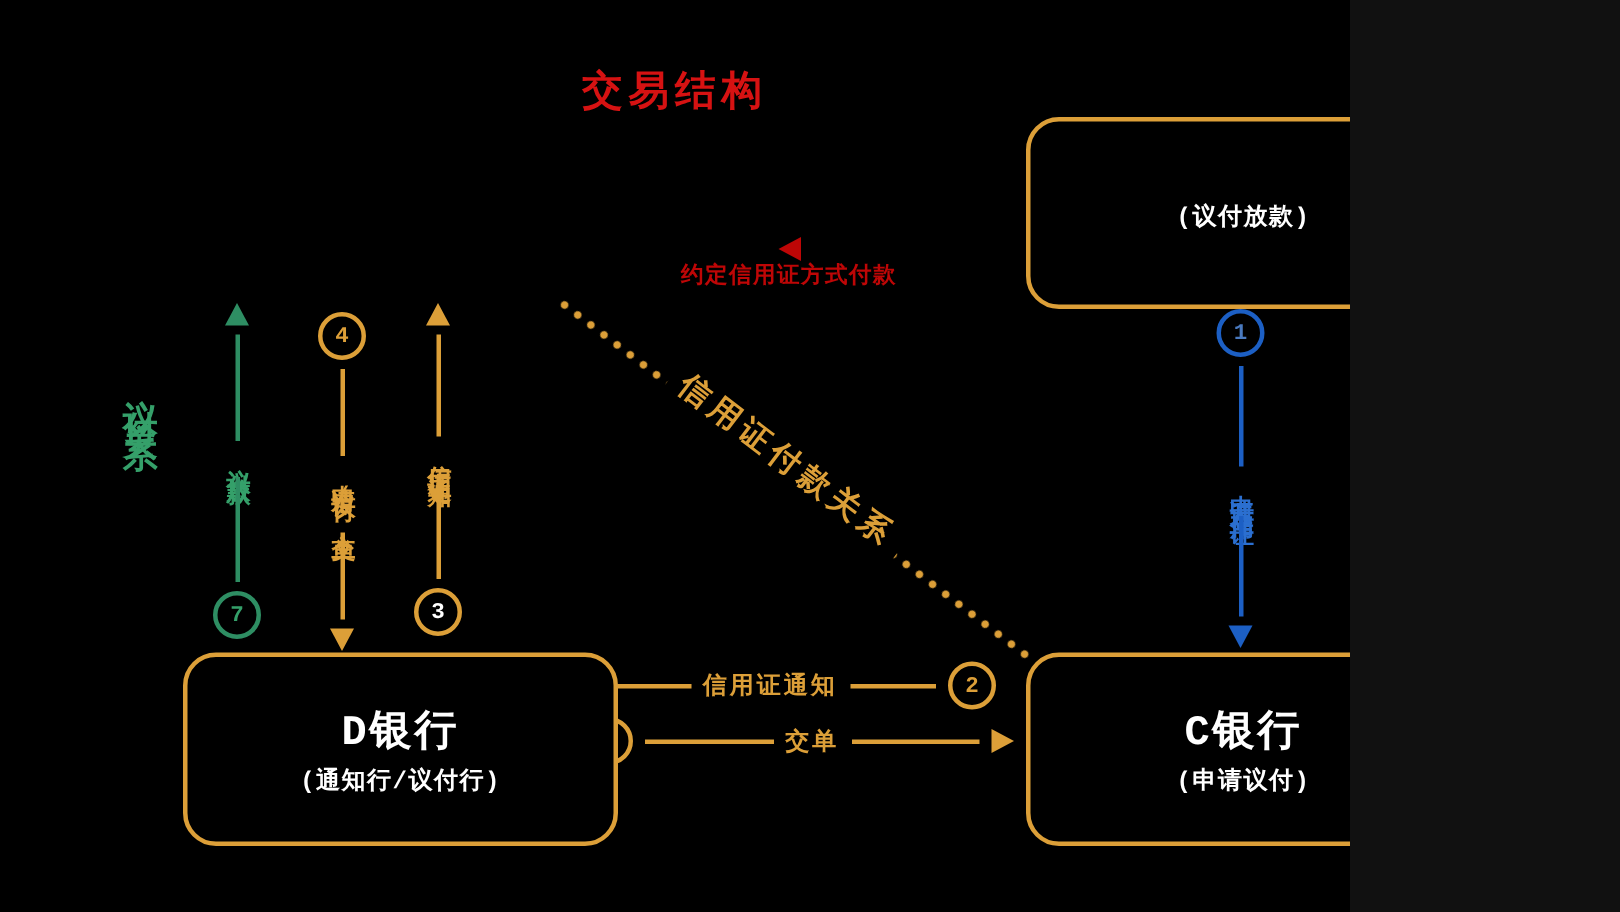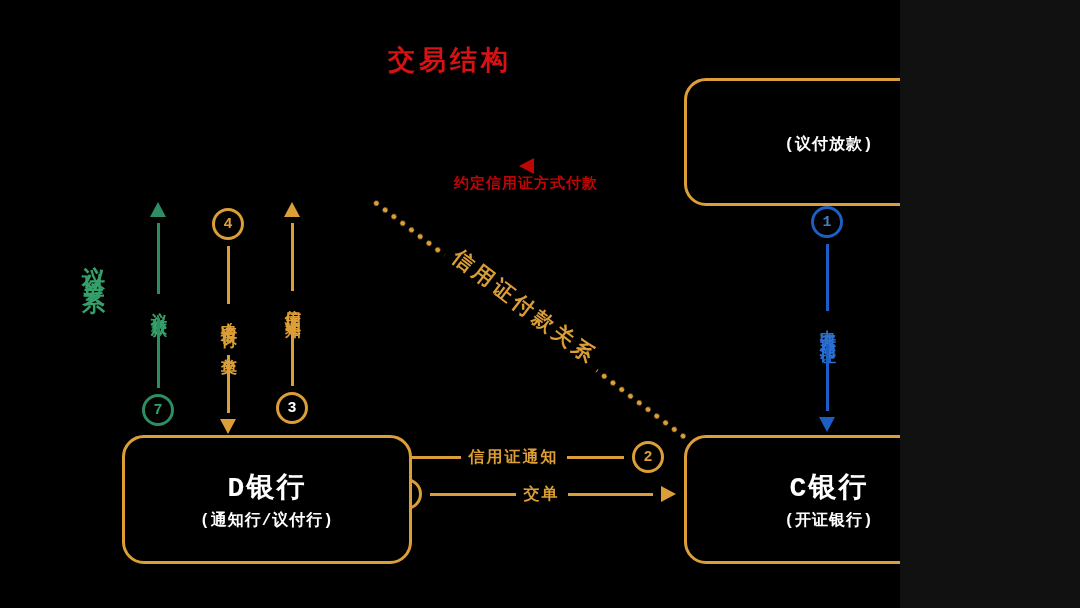--- a/index.html
+++ b/index.html
@@ -80,21 +80,21 @@
 
   <div class="box box-b">
     <div class="box-sub">(议付放款)</div>
   </div>
   <div class="box box-d">
     <div class="box-name">D银行</div>
     <div class="box-sub">(通知行/议付行)</div>
   </div>
   <div class="box box-c">
     <div class="box-name">C银行</div>
-    <div class="box-sub">(开证银行)</div>
+    <div class="box-sub">(申请议付)</div>
   </div>
 
   <div class="hrow r2">
     <div class="tri tri-left c-red"></div>
     <div class="hseg red-bg"></div>
     <div class="hlabel red-text">约定信用证方式付款</div>
     <div class="hseg red-bg"></div>
   </div>
 
   <div class="vcol col-payout">

